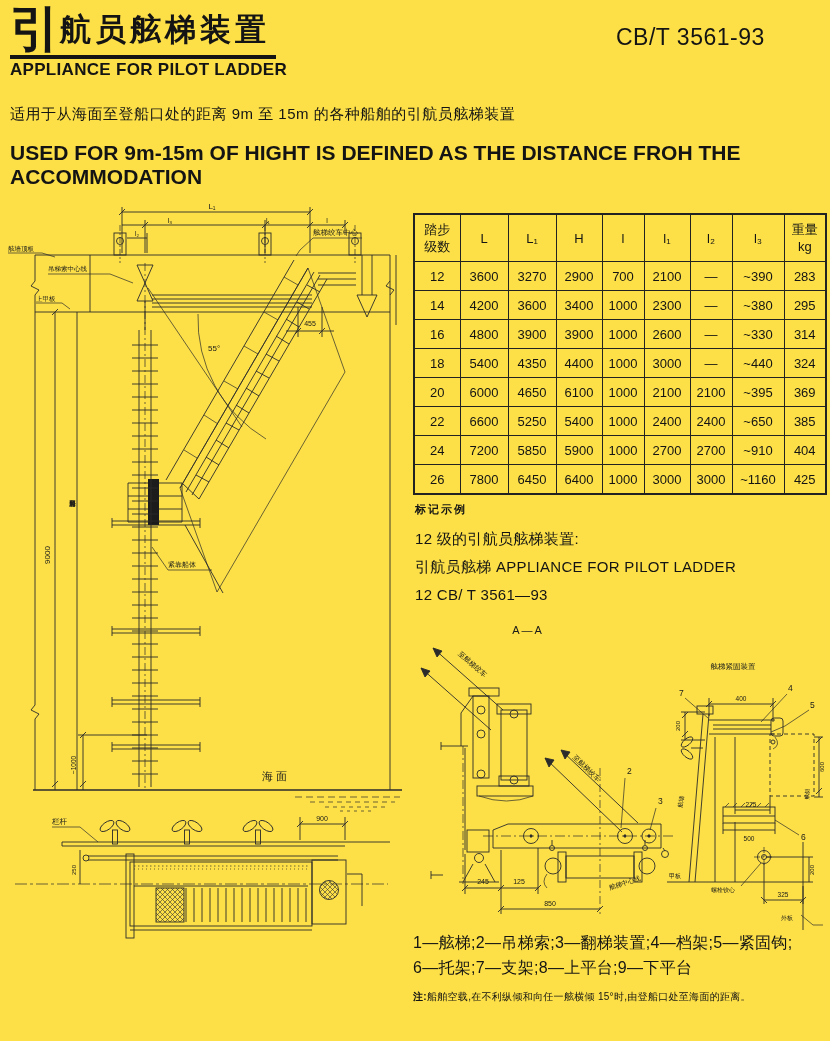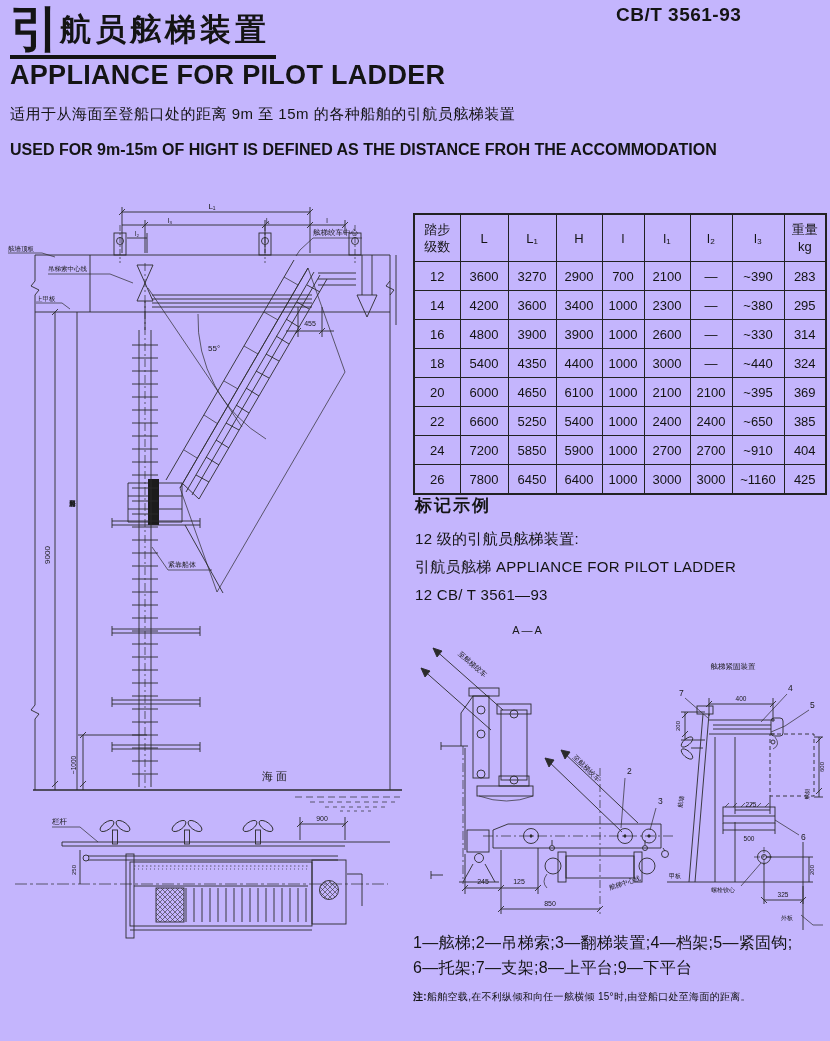--- a/index.html
+++ b/index.html
@@ -1,35 +1,35 @@
 <!DOCTYPE html>
 <html><head>
 <meta charset="utf-8">
 <style>
   html,body{margin:0;padding:0;background:#e8e8e8;}
-  .page{position:relative;width:830px;height:1041px;background:#c4b5fd;
+  .page{position:relative;width:830px;height:1041px;background:#fde047;
     font-family:"Liberation Sans","DejaVu Sans",sans-serif;color:#141414;overflow:hidden;}
   
   .zh-title{position:absolute;left:10px;top:4px;font-weight:bold;border-bottom:4px solid #141414;padding:0 6px 1px 0;}
   .zh-lead{font-size:50px;line-height:50px;vertical-align:-6px;}
   .zh-rest{font-size:31px;letter-spacing:4px;}
-  .std-code{position:absolute;left:616px;top:4px;font-size:19px;font-weight:bold;letter-spacing:.5px;}
-  .en-title{position:absolute;left:10px;top:60px;font-size:27px;font-weight:bold;letter-spacing:.3px;}
+  .std-code{position:absolute;left:616px;top:24px;font-size:23px;font-weight:normal;letter-spacing:.5px;}
+  .en-title{position:absolute;left:10px;top:60px;font-size:17px;font-weight:bold;letter-spacing:.3px;}
   .scope-zh{position:absolute;left:10px;top:105px;font-size:15px;letter-spacing:.5px;}
-  .scope-en{position:absolute;left:10px;top:141px;font-size:16px;font-weight:600;}
+  .scope-en{position:absolute;left:10px;top:141px;font-size:21px;font-weight:600;}
   
   .spec-table{position:absolute;left:413px;top:213px;border-collapse:collapse;table-layout:fixed;width:412px;}
   .spec-table th,.spec-table td{border:1px solid #222;text-align:center;vertical-align:middle;
     font-size:13px;font-weight:normal;padding:0;}
   .spec-table{border:2px solid #222;}
   .spec-table thead th{height:46px;line-height:17px;}
   .spec-table tbody td{height:28px;}
   
   .marking{position:absolute;left:415px;top:494px;}
-  .marking h3{margin:0 0 8px 0;font-size:17px;letter-spacing:2px;}
+  .marking h3{margin:8px 0 8px 0;font-size:11px;letter-spacing:2px;}
   .marking div{font-size:15px;line-height:28px;letter-spacing:.3px;}
   
   .legend{position:absolute;left:413px;top:930px;font-size:16px;line-height:25px;letter-spacing:.3px;}
   .note{position:absolute;left:413px;top:986px;width:414px;font-size:10px;line-height:22px;letter-spacing:.3px;}
   .note b{font-weight:bold;}
   
   svg{position:absolute;}
   svg text{font-family:"Liberation Sans","DejaVu Sans",sans-serif;fill:#1a1a1a;stroke:none;}
   .strokes{stroke:#2b2b2b;stroke-width:.9;fill:none;stroke-linecap:butt;}
   .thin{stroke-width:.7;}

